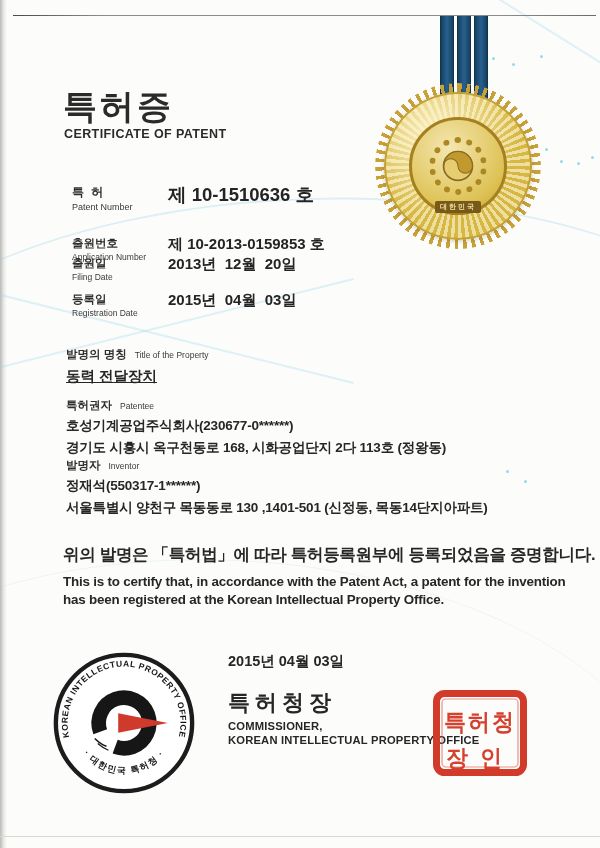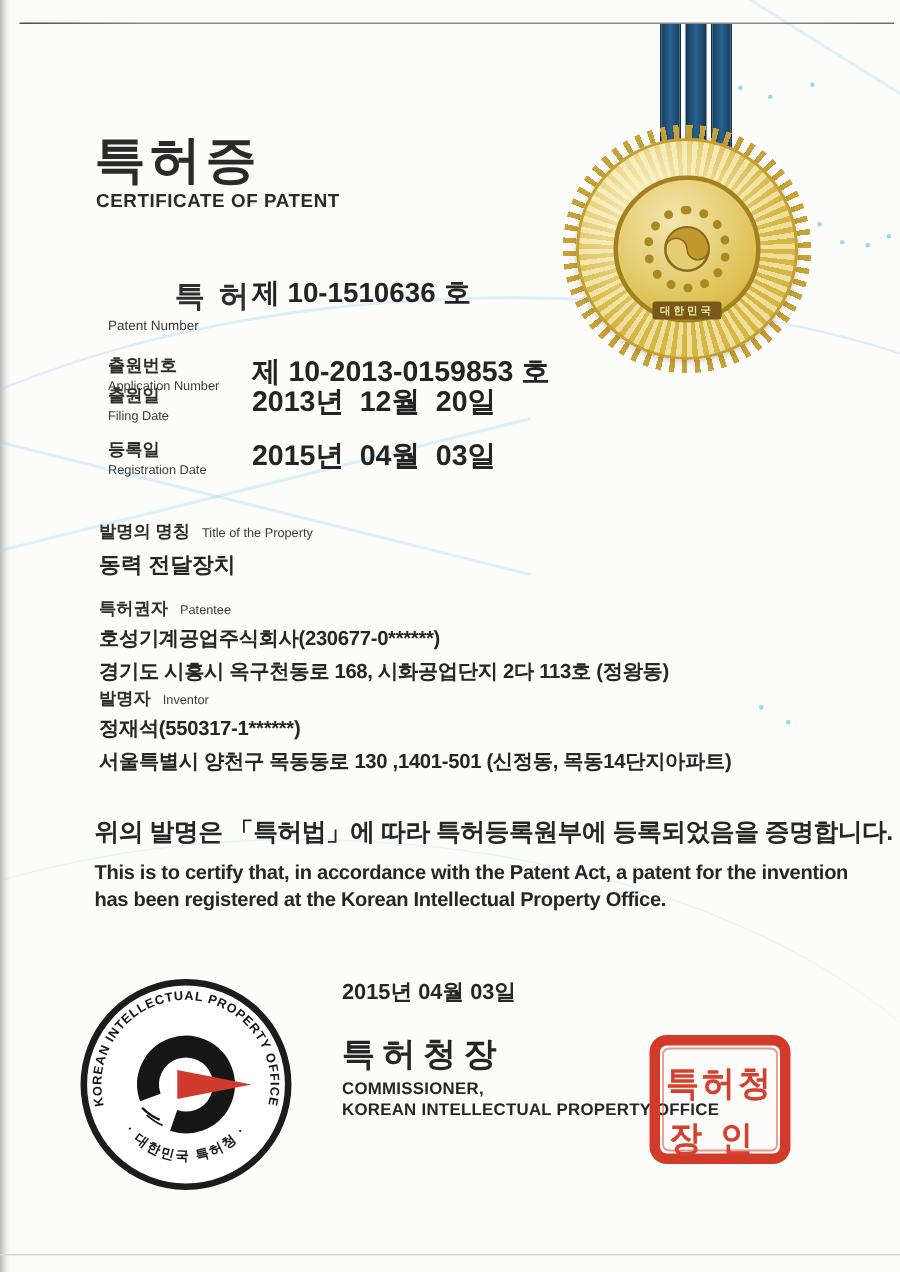--- a/index.html
+++ b/index.html
@@ -47,31 +47,31 @@
     padding:1px 5px;border-radius:2px;letter-spacing:2px;white-space:nowrap;z-index:4;}
   
   .title-ko{position:absolute;left:63px;top:84px;font-size:34px;font-weight:bold;letter-spacing:3px;color:#2a2a2a;}
   .title-en{position:absolute;left:64px;top:127px;font-size:12.5px;font-weight:bold;letter-spacing:.4px;color:#2a2a2a;}
   .field{position:absolute;left:72px;display:flex;align-items:flex-start;}
   .flabel{width:96px;}
   .flabel .ko{font-weight:bold;color:#2e2e2e;}
   .flabel .en{font-size:8.5px;color:#3a3a3a;margin-top:1px;}
   .fvalue{font-weight:bold;color:#242424;white-space:pre;}
   .f-patent{top:184px;}
-  .f-patent .ko{font-size:20px;letter-spacing:2px;text-align:right;}
+  .f-patent .ko{font-size:12px;letter-spacing:2px;}
   .f-patent .en{font-size:9px;}
   .f-patent .fvalue{font-size:18.5px;margin-top:-2px;}
   .f-small .ko{font-size:11.5px;}
-  .f-small .fvalue{font-size:19px;margin-top:-1px;}
+  .f-small .fvalue{font-size:15px;margin-top:-1px;}
   .f-app{top:236px;}  .f-file{top:256px;}  .f-reg{top:292px;justify-content:center;}
   .labelline{font-size:11.5px;font-weight:bold;color:#2e2e2e;}
   .labelline .en-inline{font-size:8.5px;font-weight:normal;color:#3a3a3a;margin-left:8px;}
   .blk{position:absolute;left:66px;}
   .blk-invention{top:347px;}
-  .blk-invention .val{font-size:14.5px;font-weight:bold;margin-top:5px;}
+  .blk-invention .val{font-size:14.5px;font-weight:bold;margin-top:5px;text-decoration:underline;}
   .blk-patentee{top:398px;}
   .blk-inventor{top:458px;}
   .blk .name,.blk .addr{font-size:13.5px;font-weight:bold;margin-top:4px;letter-spacing:-.2px;}
   .statement{position:absolute;left:63px;top:544px;width:520px;}
   .statement .ko{font-size:16.5px;font-weight:bold;letter-spacing:-.3px;white-space:nowrap;}
   .statement .en{font-size:13.4px;font-weight:bold;margin-top:7px;line-height:1.32;letter-spacing:-.2px;}
   .issue-date{position:absolute;left:228px;top:652px;font-size:14.5px;font-weight:600;white-space:pre;}
   .signer{position:absolute;left:228px;top:688px;}
   .signer .t{font-size:22px;font-weight:bold;letter-spacing:5px;}
   .signer .c1,.signer .c2{font-size:11.2px;font-weight:bold;margin-top:2px;letter-spacing:.2px;}

